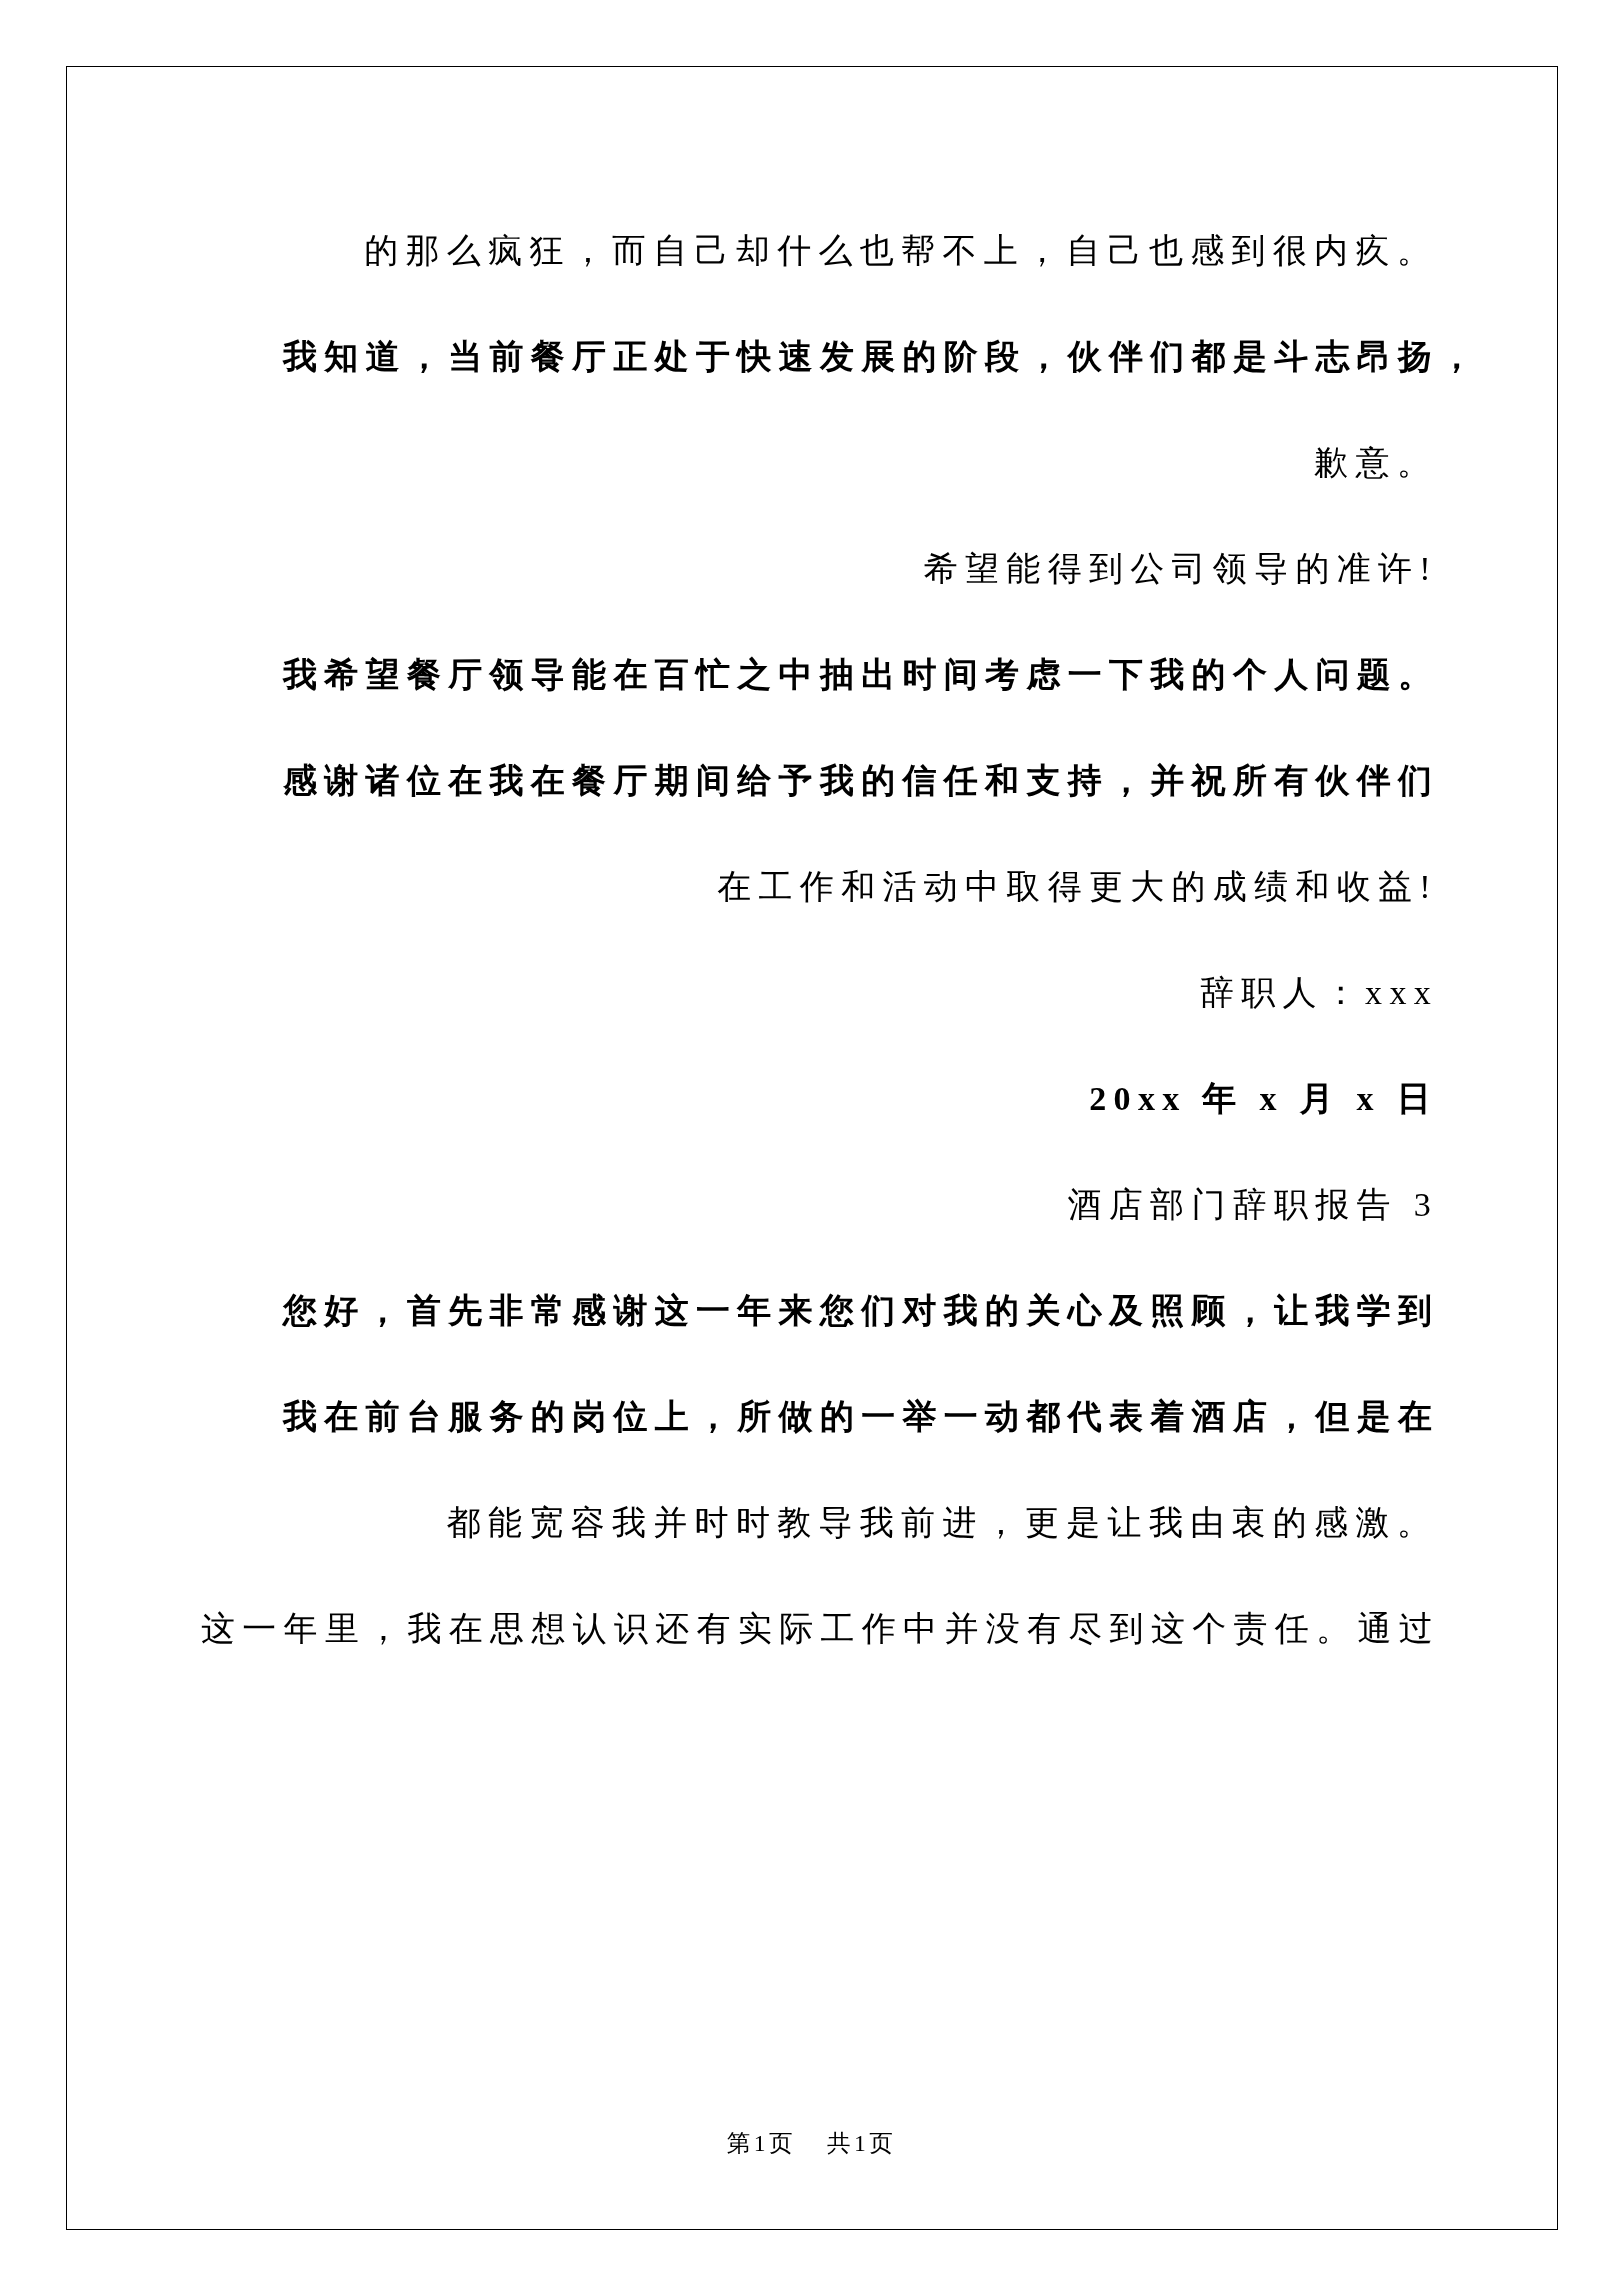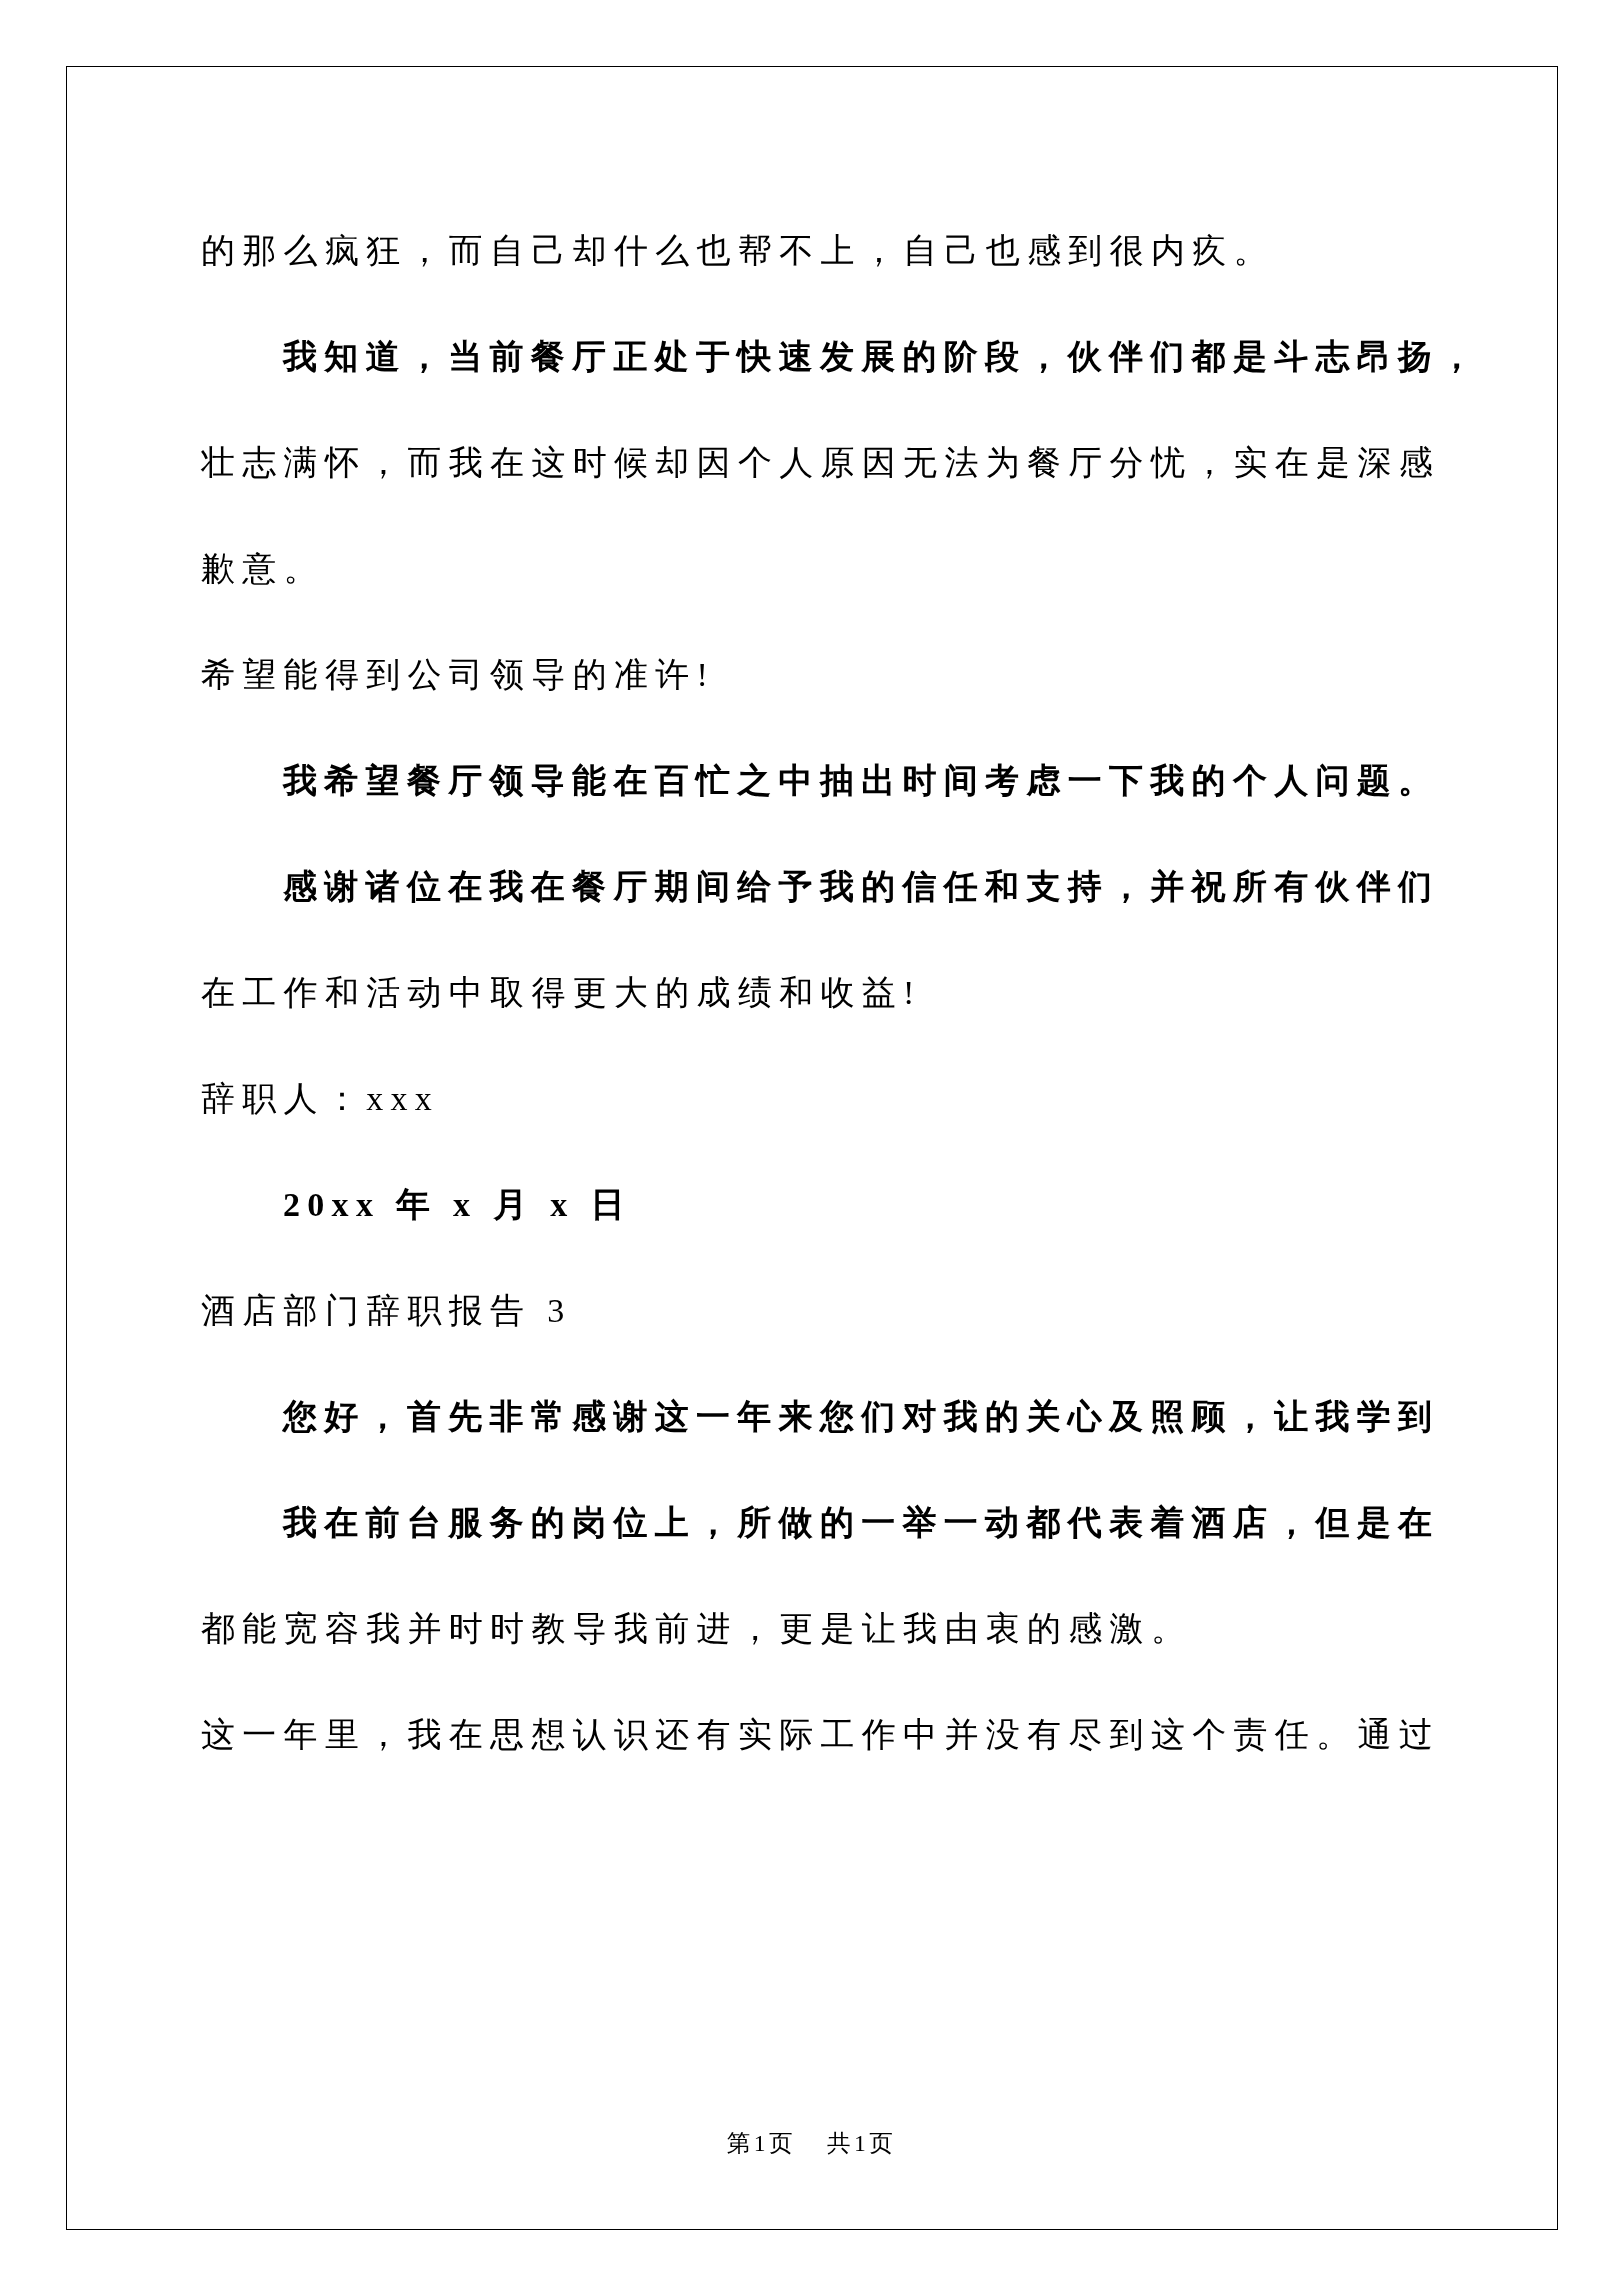--- a/index.html
+++ b/index.html
@@ -23,20 +23,21 @@
     width: 1492px;
     height: 2164px;
     border: 1.7px solid #000000;
     box-sizing: border-box;
   }
   .content {
     position: absolute;
     left: 201px;
     top: 198px;
     width: 1237px;
+    text-align: right;
   }
   .line {
     height: 106px;
     line-height: 106px;
     font-size: 34px;
     letter-spacing: 7.3px;
     white-space: nowrap;
     overflow: visible;
   }
   .line.indent {
@@ -58,21 +59,20 @@
 </style>
 </head>
 <body>
 
 <div class="page">
   <div class="frame"></div>
 
   <div class="content">
     <div class="line">的那么疯狂，而自己却什么也帮不上，自己也感到很内疚。</div>
     <div class="line indent">我知道，当前餐厅正处于快速发展的阶段，伙伴们都是斗志昂扬，</div>
-    <div class="line">壮志满怀，而我在这时候却因个人原因无法为餐厅分忧，实在是深感</div>
     <div class="line">歉意。</div>
     <div class="line">希望能得到公司领导的准许!</div>
     <div class="line indent">我希望餐厅领导能在百忙之中抽出时间考虑一下我的个人问题。</div>
     <div class="line indent">感谢诸位在我在餐厅期间给予我的信任和支持，并祝所有伙伴们</div>
     <div class="line">在工作和活动中取得更大的成绩和收益!</div>
     <div class="line">辞职人：xxx</div>
     <div class="line indent">20xx 年 x 月 x 日</div>
     <div class="line">酒店部门辞职报告 3</div>
     <div class="line indent">您好，首先非常感谢这一年来您们对我的关心及照顾，让我学到</div>
     <div class="line indent">我在前台服务的岗位上，所做的一举一动都代表着酒店，但是在</div>

